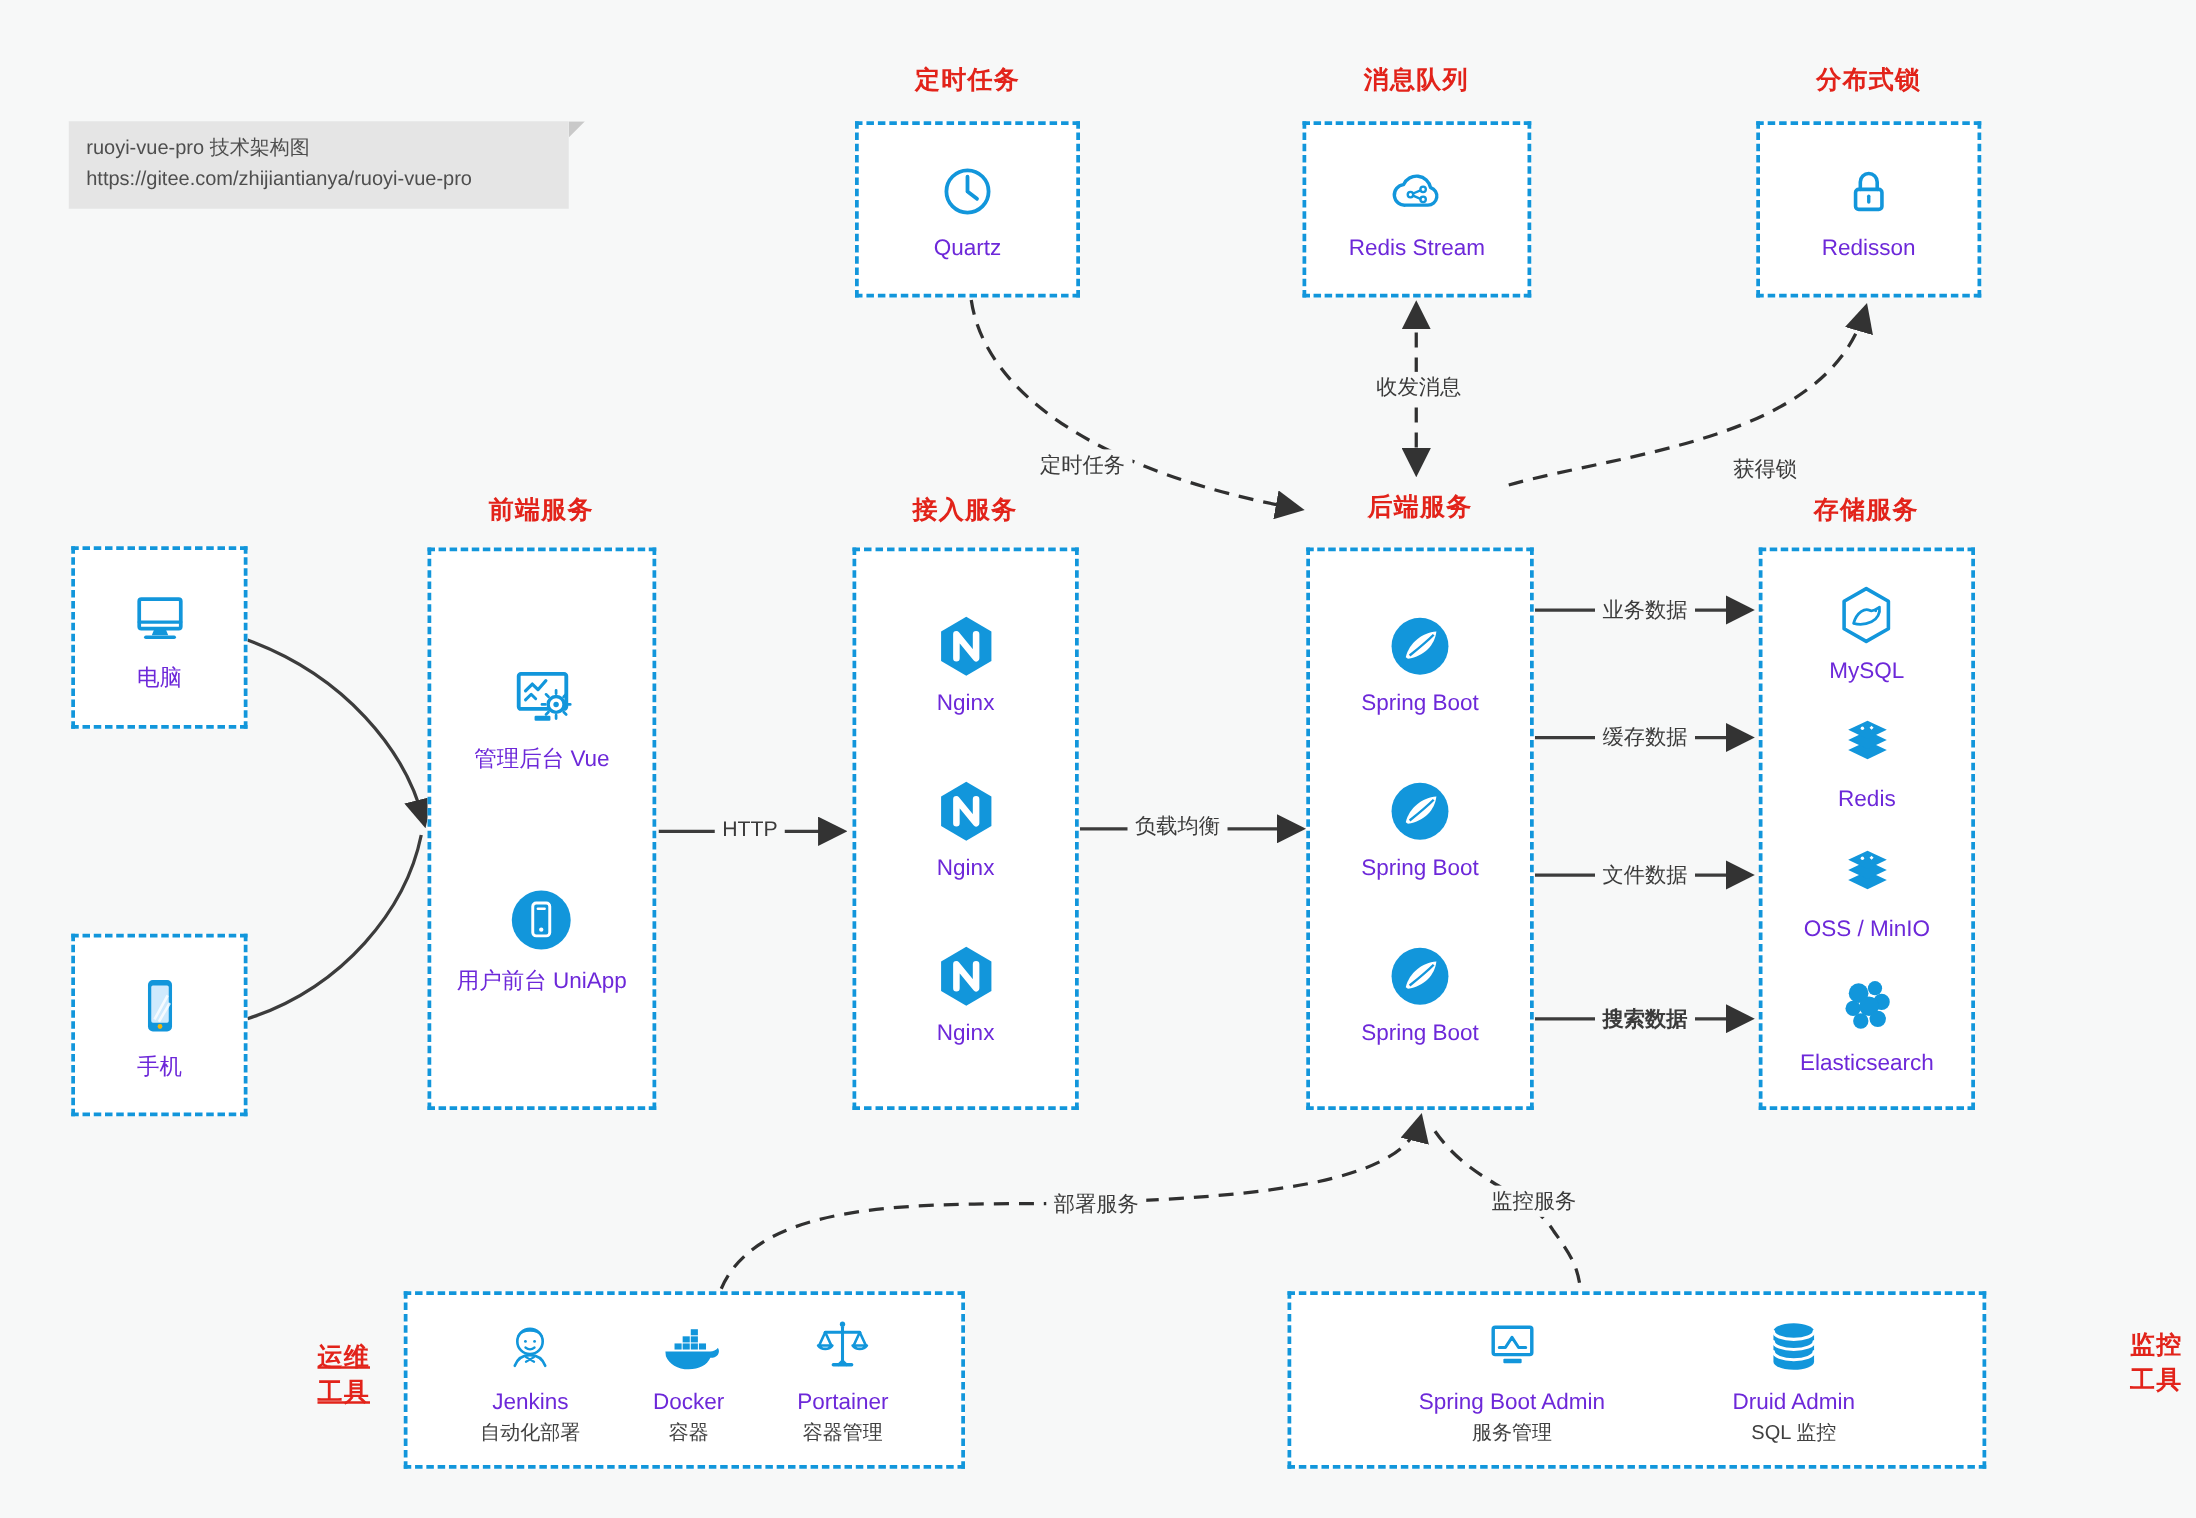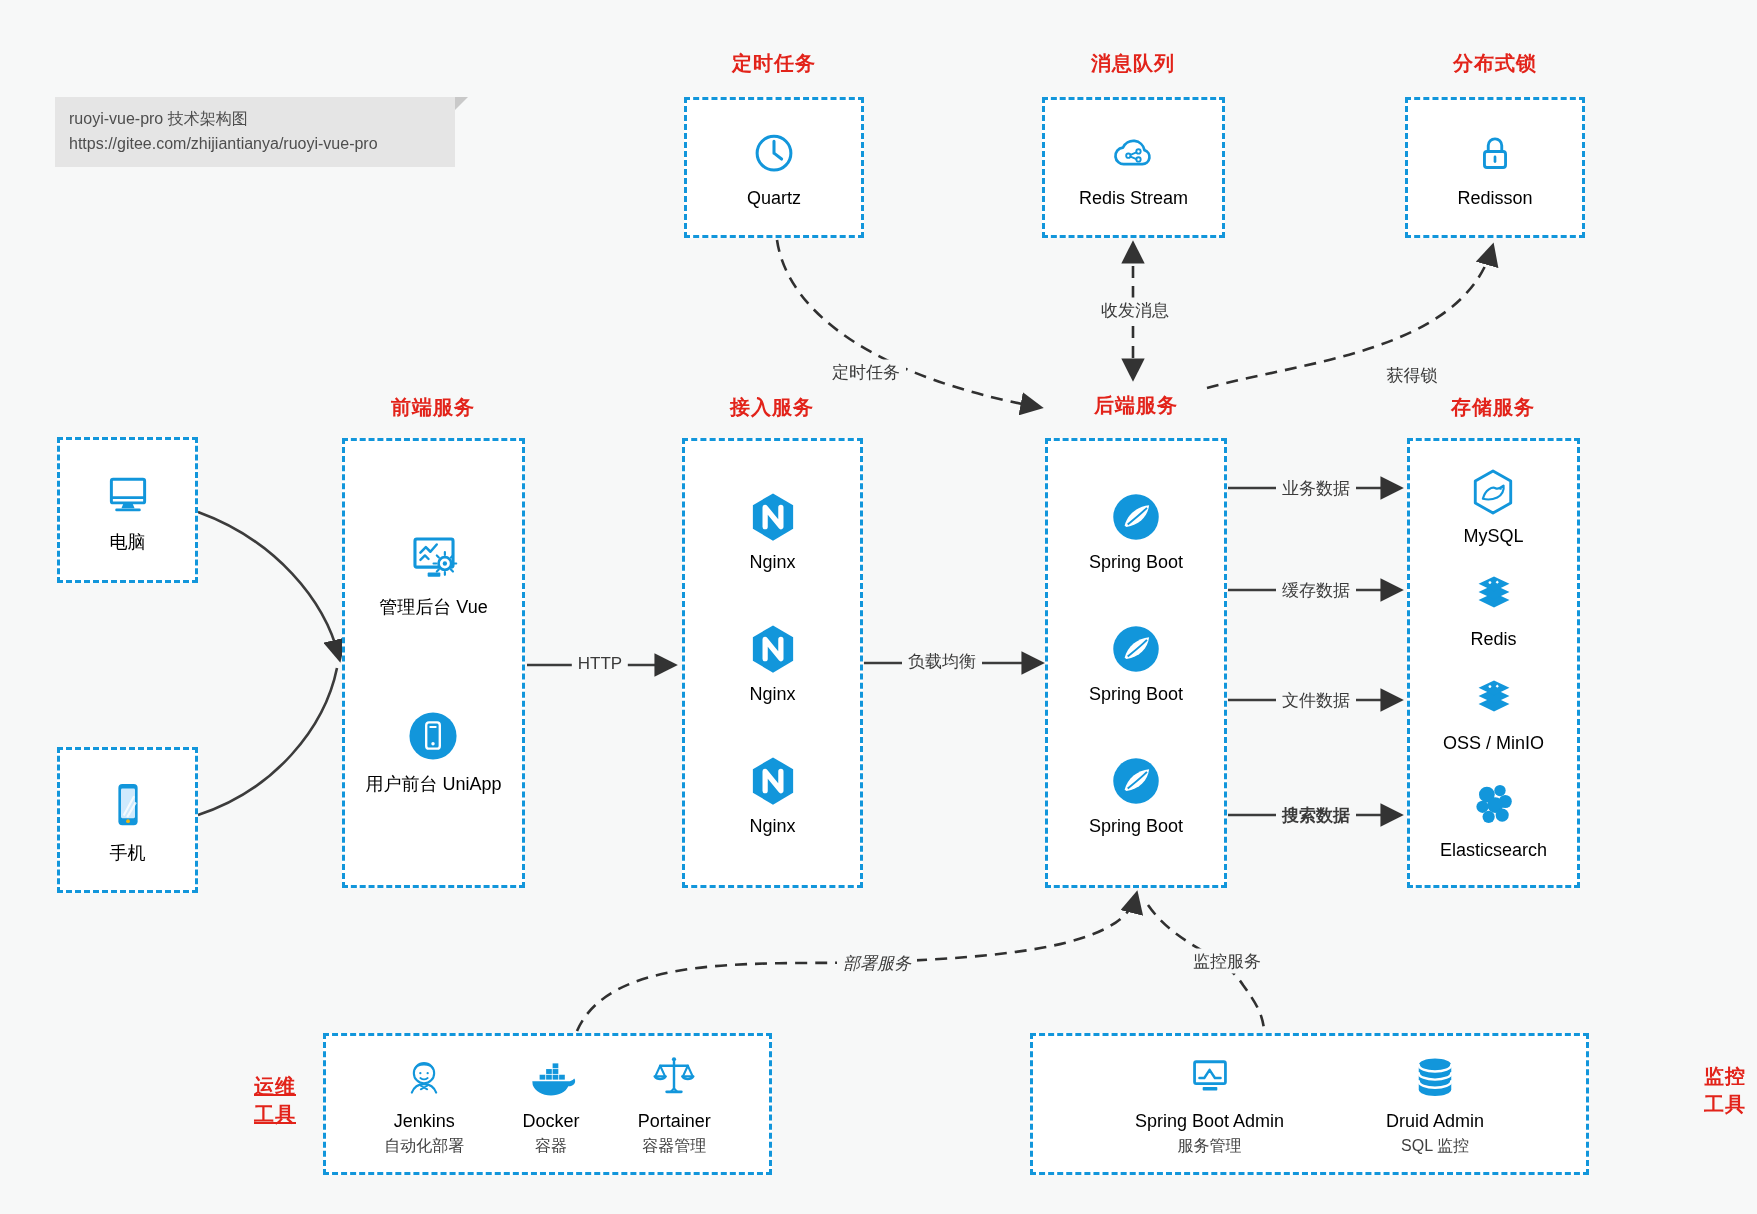--- a/index.html
+++ b/index.html
@@ -10,21 +10,21 @@
 
   .gbox{position:absolute;background:#ffffff;border:3px dashed #1296db;box-sizing:border-box;display:flex;}
   .col{flex-direction:column;justify-content:space-evenly;align-items:center;}
   .rowbox{flex-direction:row;justify-content:space-evenly;align-items:center;}
   .single{flex-direction:column;justify-content:center;align-items:center;gap:9px;}
 
   .gtitle{position:absolute;width:170px;text-align:center;color:#e2231a;font-size:20px;font-weight:bold;letter-spacing:1px;}
   .sidelabel{position:absolute;color:#e2231a;font-size:20px;font-weight:bold;text-align:center;line-height:1.4;letter-spacing:1px;}
 
   .node{display:flex;flex-direction:column;align-items:center;gap:7px;text-align:center;}
-  .nlabel{font-size:18px;color:#000000;white-space:nowrap;}
+  .nlabel{font-size:18px;color:#6d28d9;white-space:nowrap;}
   .desc{font-size:16px;color:#404040;margin-top:-3px;white-space:nowrap;}
 
   .chip{position:absolute;transform:translate(-50%,-50%);background:#f7f8f8;padding:1px 6px;font-size:17px;color:#3b3b3b;white-space:nowrap;}
 
   .note{position:absolute;left:55px;top:97px;width:372px;background:#e5e5e5;padding:10px 14px;font-size:16px;line-height:1.55;color:#4e4e4e;}
   .fold{position:absolute;top:0;right:-13px;width:13px;height:13px;background:#c9c9c9;clip-path:polygon(0 0,100% 0,0 100%);}
 
   svg.ic{display:block;}
   .st{stroke:#1296db;fill:none;stroke-linecap:round;stroke-linejoin:round;}
   .fl{fill:#1296db;stroke:none;}
@@ -326,16 +326,16 @@
 
   <span class="chip" style="left:600px;top:664px;">HTTP</span>
   <span class="chip" style="left:942px;top:661px;">负载均衡</span>
   <span class="chip" style="left:1316px;top:488px;">业务数据</span>
   <span class="chip" style="left:1316px;top:590px;">缓存数据</span>
   <span class="chip" style="left:1316px;top:700px;">文件数据</span>
   <span class="chip" style="left:1316px;top:815px;font-weight:bold;">搜索数据</span>
   <span class="chip" style="left:866px;top:372px;">定时任务</span>
   <span class="chip" style="left:1135px;top:310px;">收发消息</span>
   <span class="chip" style="left:1412px;top:375px;">获得锁</span>
-  <span class="chip" style="left:877px;top:963px;font-style:italic;">部署服务</span>
+  <span class="chip" style="left:877px;top:963px;">部署服务</span>
   <span class="chip" style="left:1227px;top:961px;">监控服务</span>
 
 </div>
 
 </body></html>

